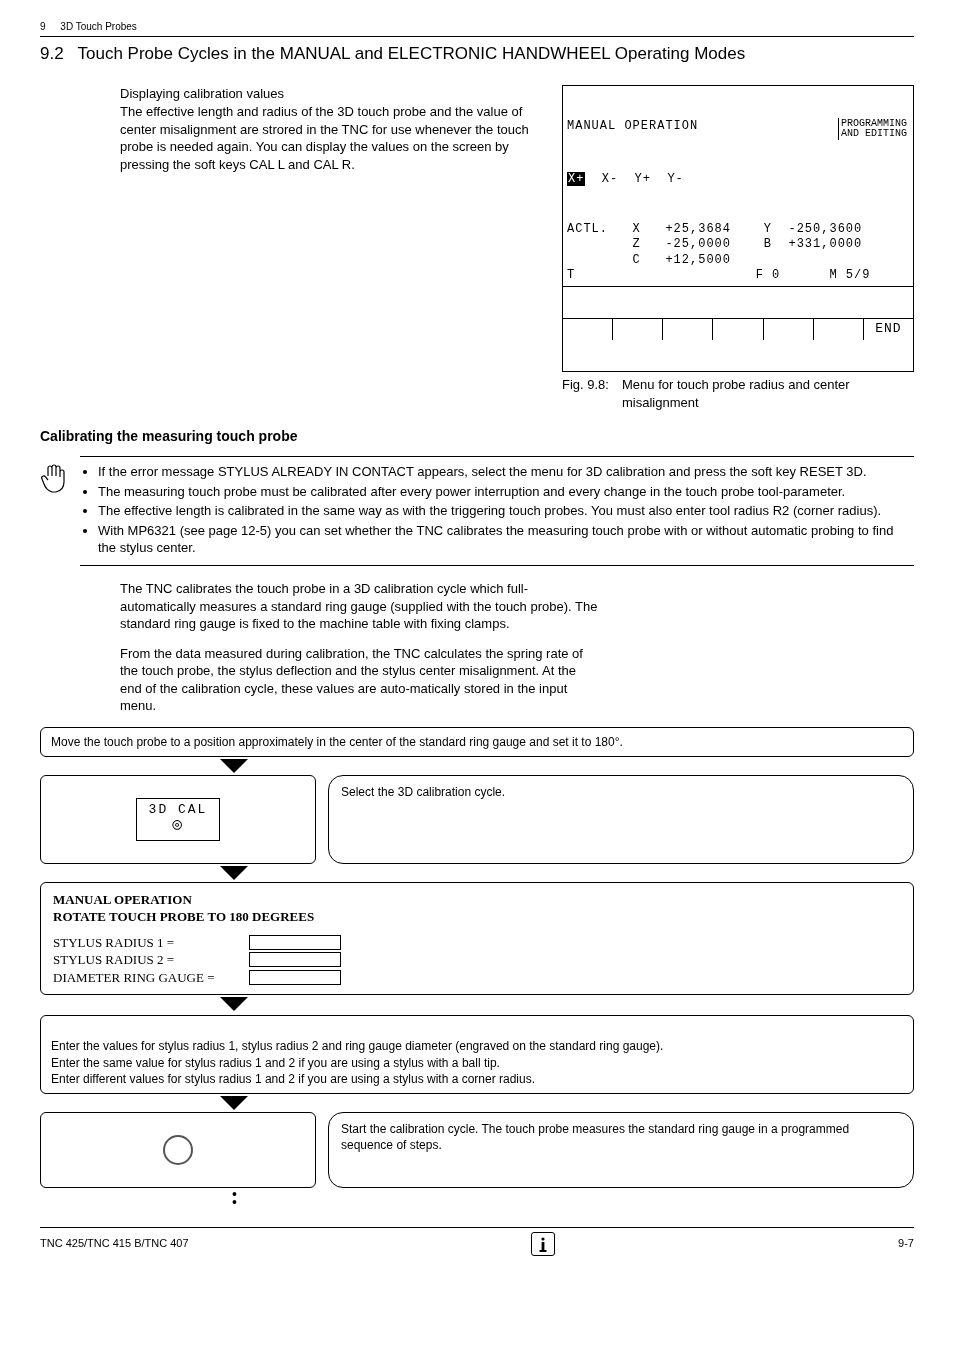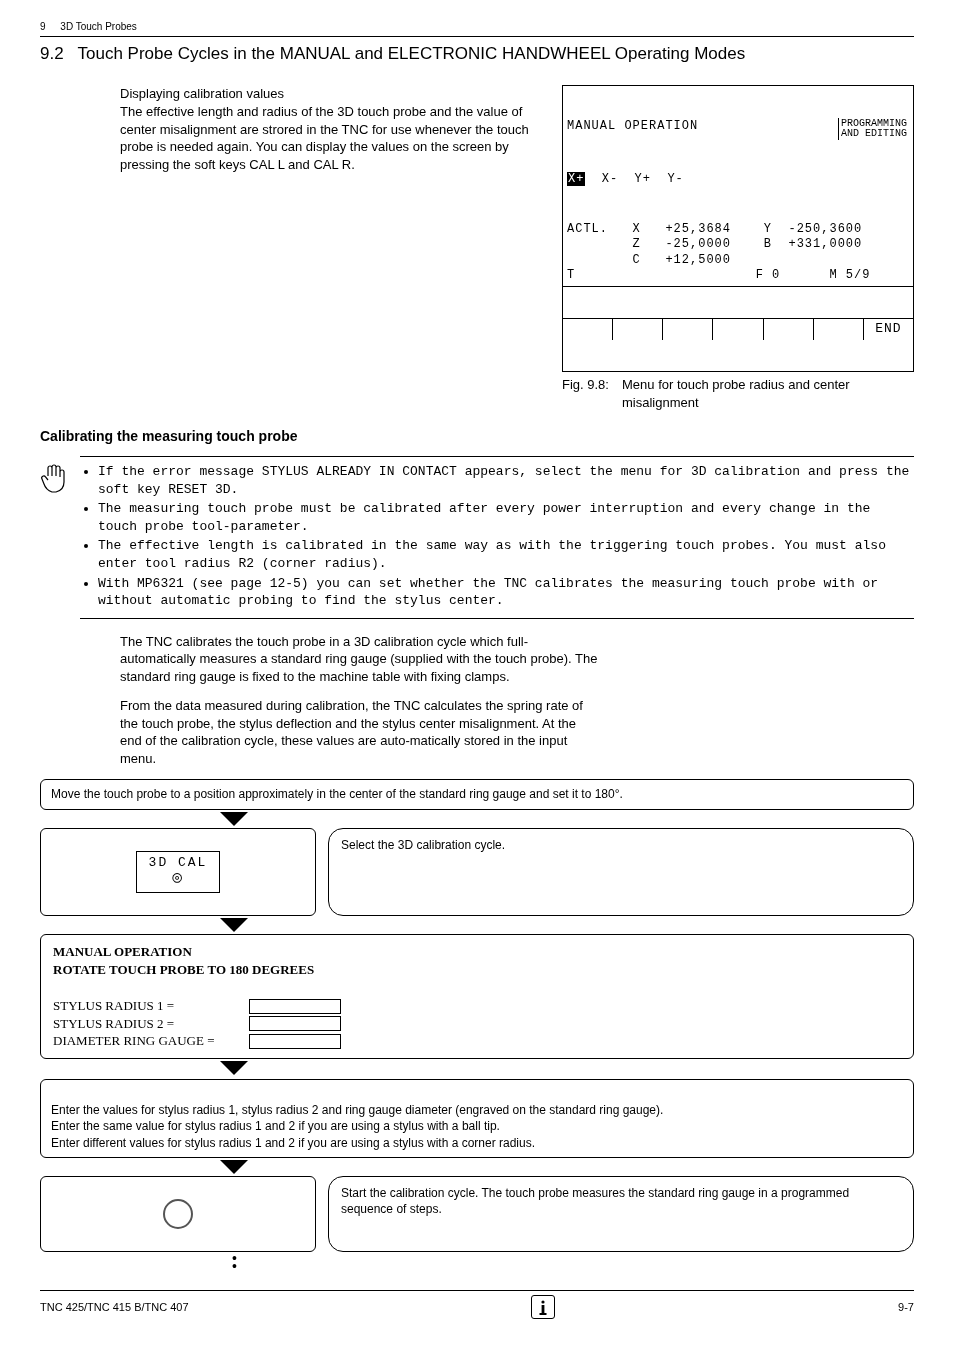--- a/index.html
+++ b/index.html
@@ -39,21 +39,21 @@
   .screen .block { padding:8px 4px 2px 4px; border-bottom:1px solid #000;}
   .screen .pos { padding:2px 4px; border-bottom:1px solid #000;}
   .screen .skrow { display:flex; border-top:1px solid #000;}
   .screen .skrow div { flex:1; border-left:1px solid #000; text-align:center; padding:2px 0; font-size:13px;}
   .screen .skrow div:first-child{border-left:none;}
   .figcap { font-size: 13px; margin-top:4px; display:flex;}
   .figcap .fl{width:60px;}
   h2 { font-size: 14px; font-weight: bold; margin: 16px 0 10px 0; }
   .notebox { display:flex; gap:10px; margin-bottom:14px;}
   .hand-icon { flex:0 0 30px; padding-top:6px;}
-  .notebox ul { margin:0; padding-left:18px; flex:1; border-top:1px solid #000; border-bottom:1px solid #000; padding-top:6px; padding-bottom:6px;font-family:Liberation Mono, monospace;}
+  .notebox ul { margin:0; padding-left:18px; flex:1; border-top:1px solid #000; border-bottom:1px solid #000; padding-top:6px; padding-bottom:6px;}
   .notebox li { margin-bottom:2px; }
   .para { padding-left:80px; max-width:480px; margin-bottom:12px;}
   .stepbox {
     border:1px solid #000;
     border-radius:6px;
     padding:6px 10px;
     margin:4px 0 0 0;
     font-size:12px;
   }
   .flow-arrow {
@@ -173,21 +173,21 @@
       <div>3D CAL</div>
       <div class="target">◎</div>
     </div>
   </div>
   <div class="desc">Select the 3D calibration cycle.</div>
 </div>
 <div class="flow-arrow"></div>
 
 <div class="promptbox">
   <div class="t">MANUAL OPERATION</div>
-  <div class="t" style="margin-bottom:19px;">ROTATE TOUCH PROBE TO 180 DEGREES</div>
+  <div class="t" style="margin-bottom:8px;">ROTATE TOUCH PROBE TO 180 DEGREES</div>
   <div class="fld">
       <span class="lab">STYLUS RADIUS 1 =</span>
       <span class="inp"></span>
     </div>
   <div class="fld">
       <span class="lab">STYLUS RADIUS 2 =</span>
       <span class="inp"></span>
     </div>
   <div class="fld">
       <span class="lab">DIAMETER RING GAUGE =</span>

